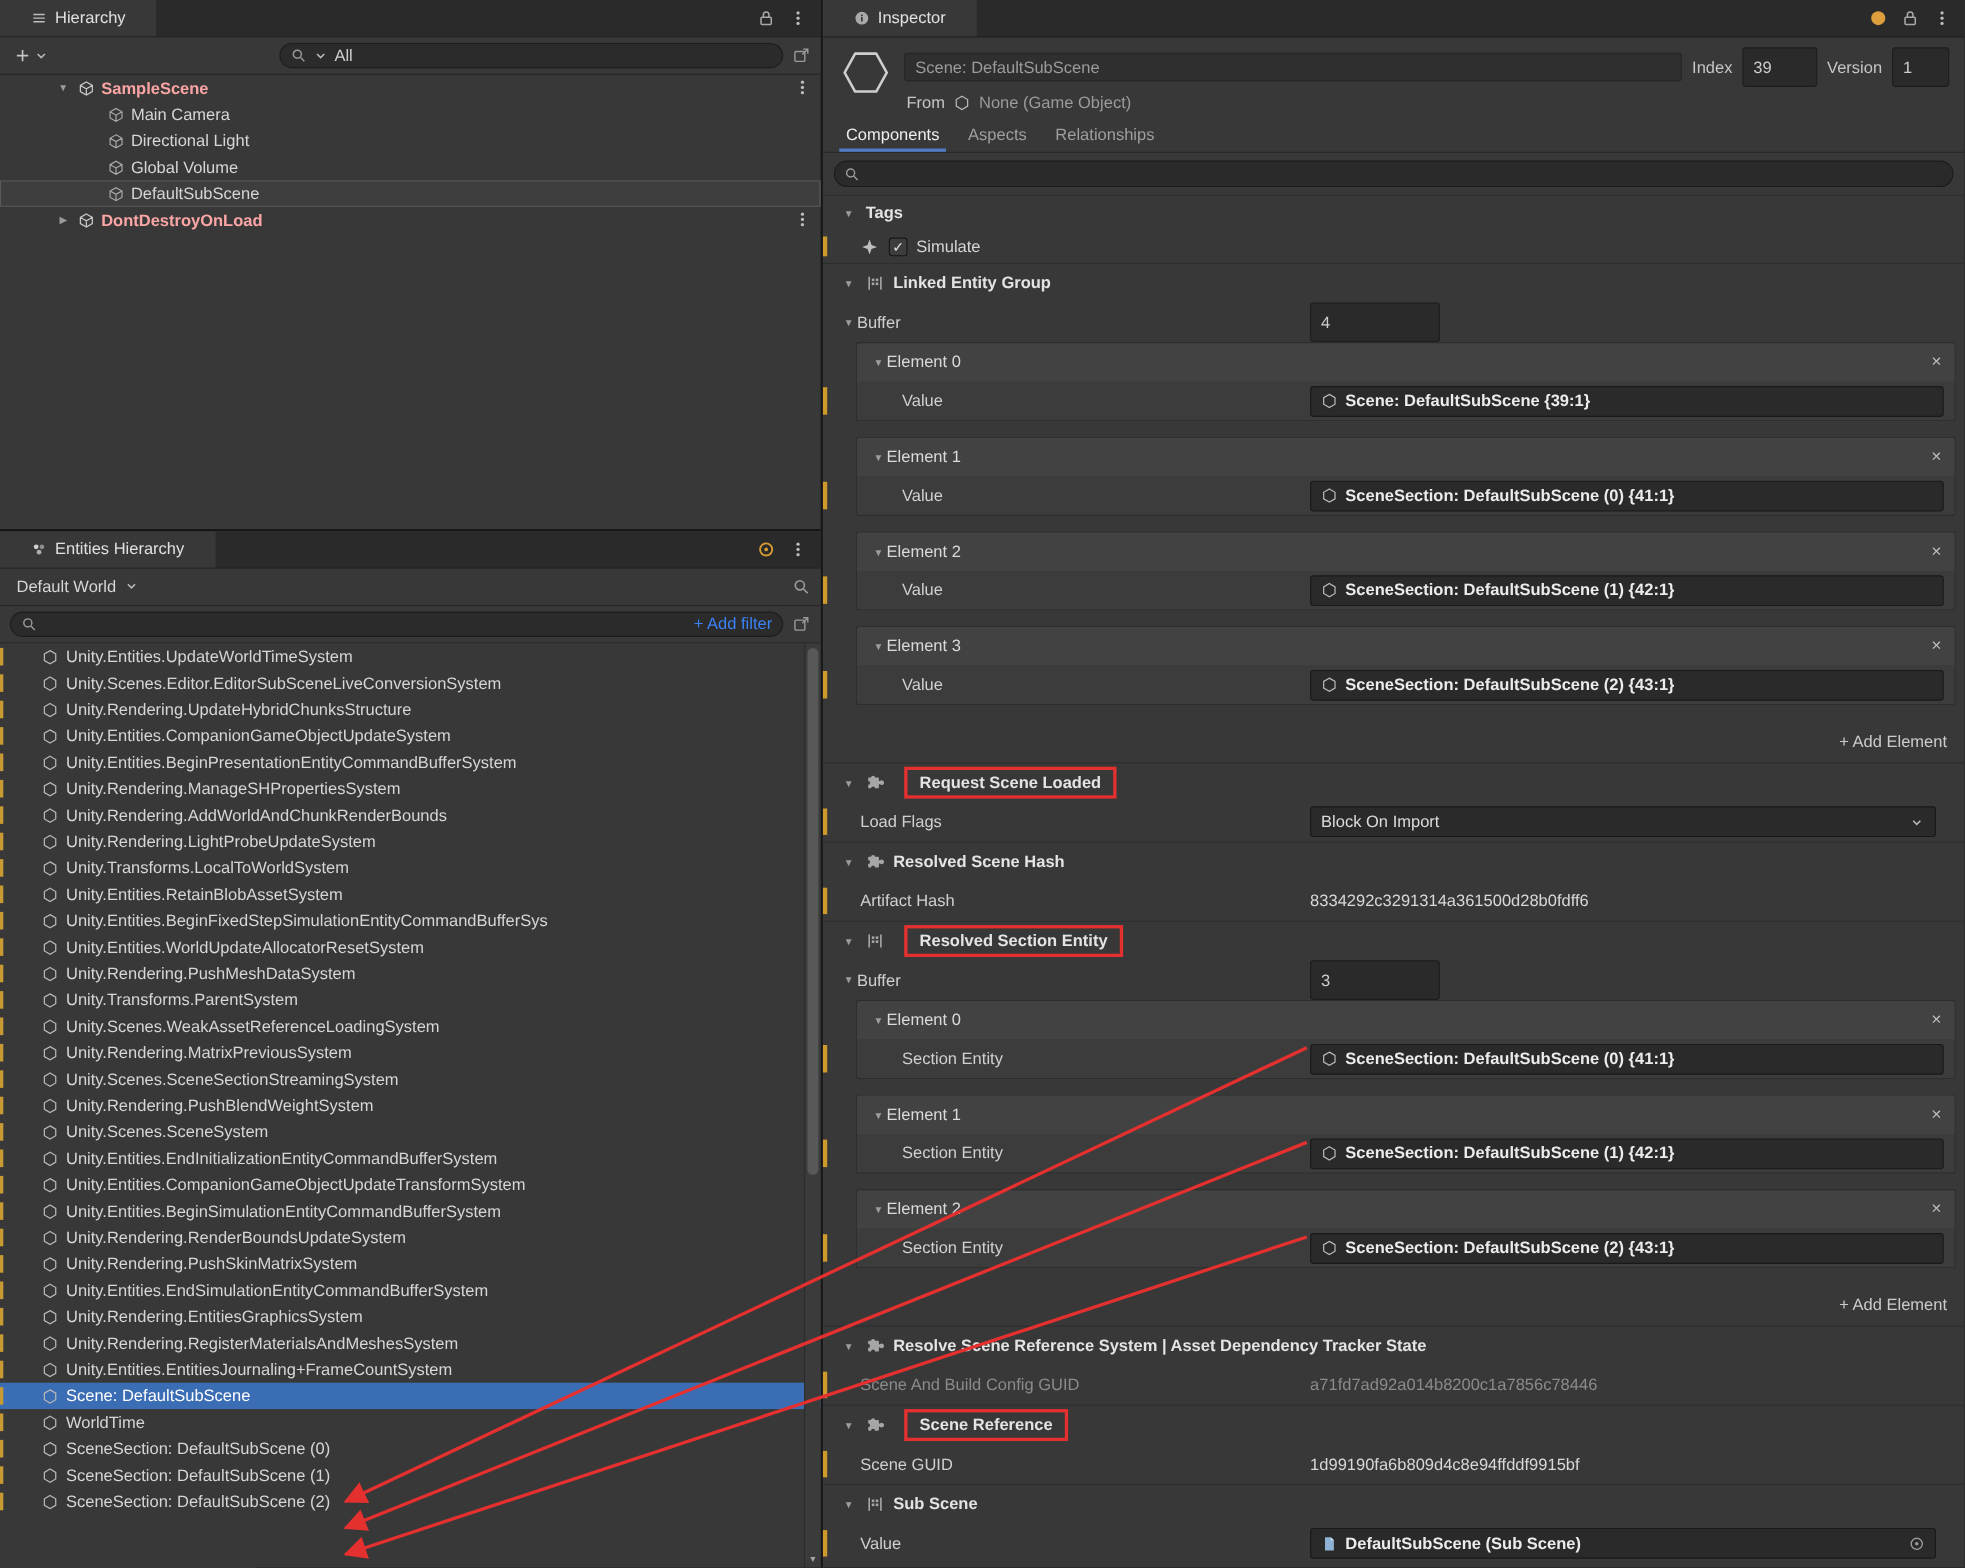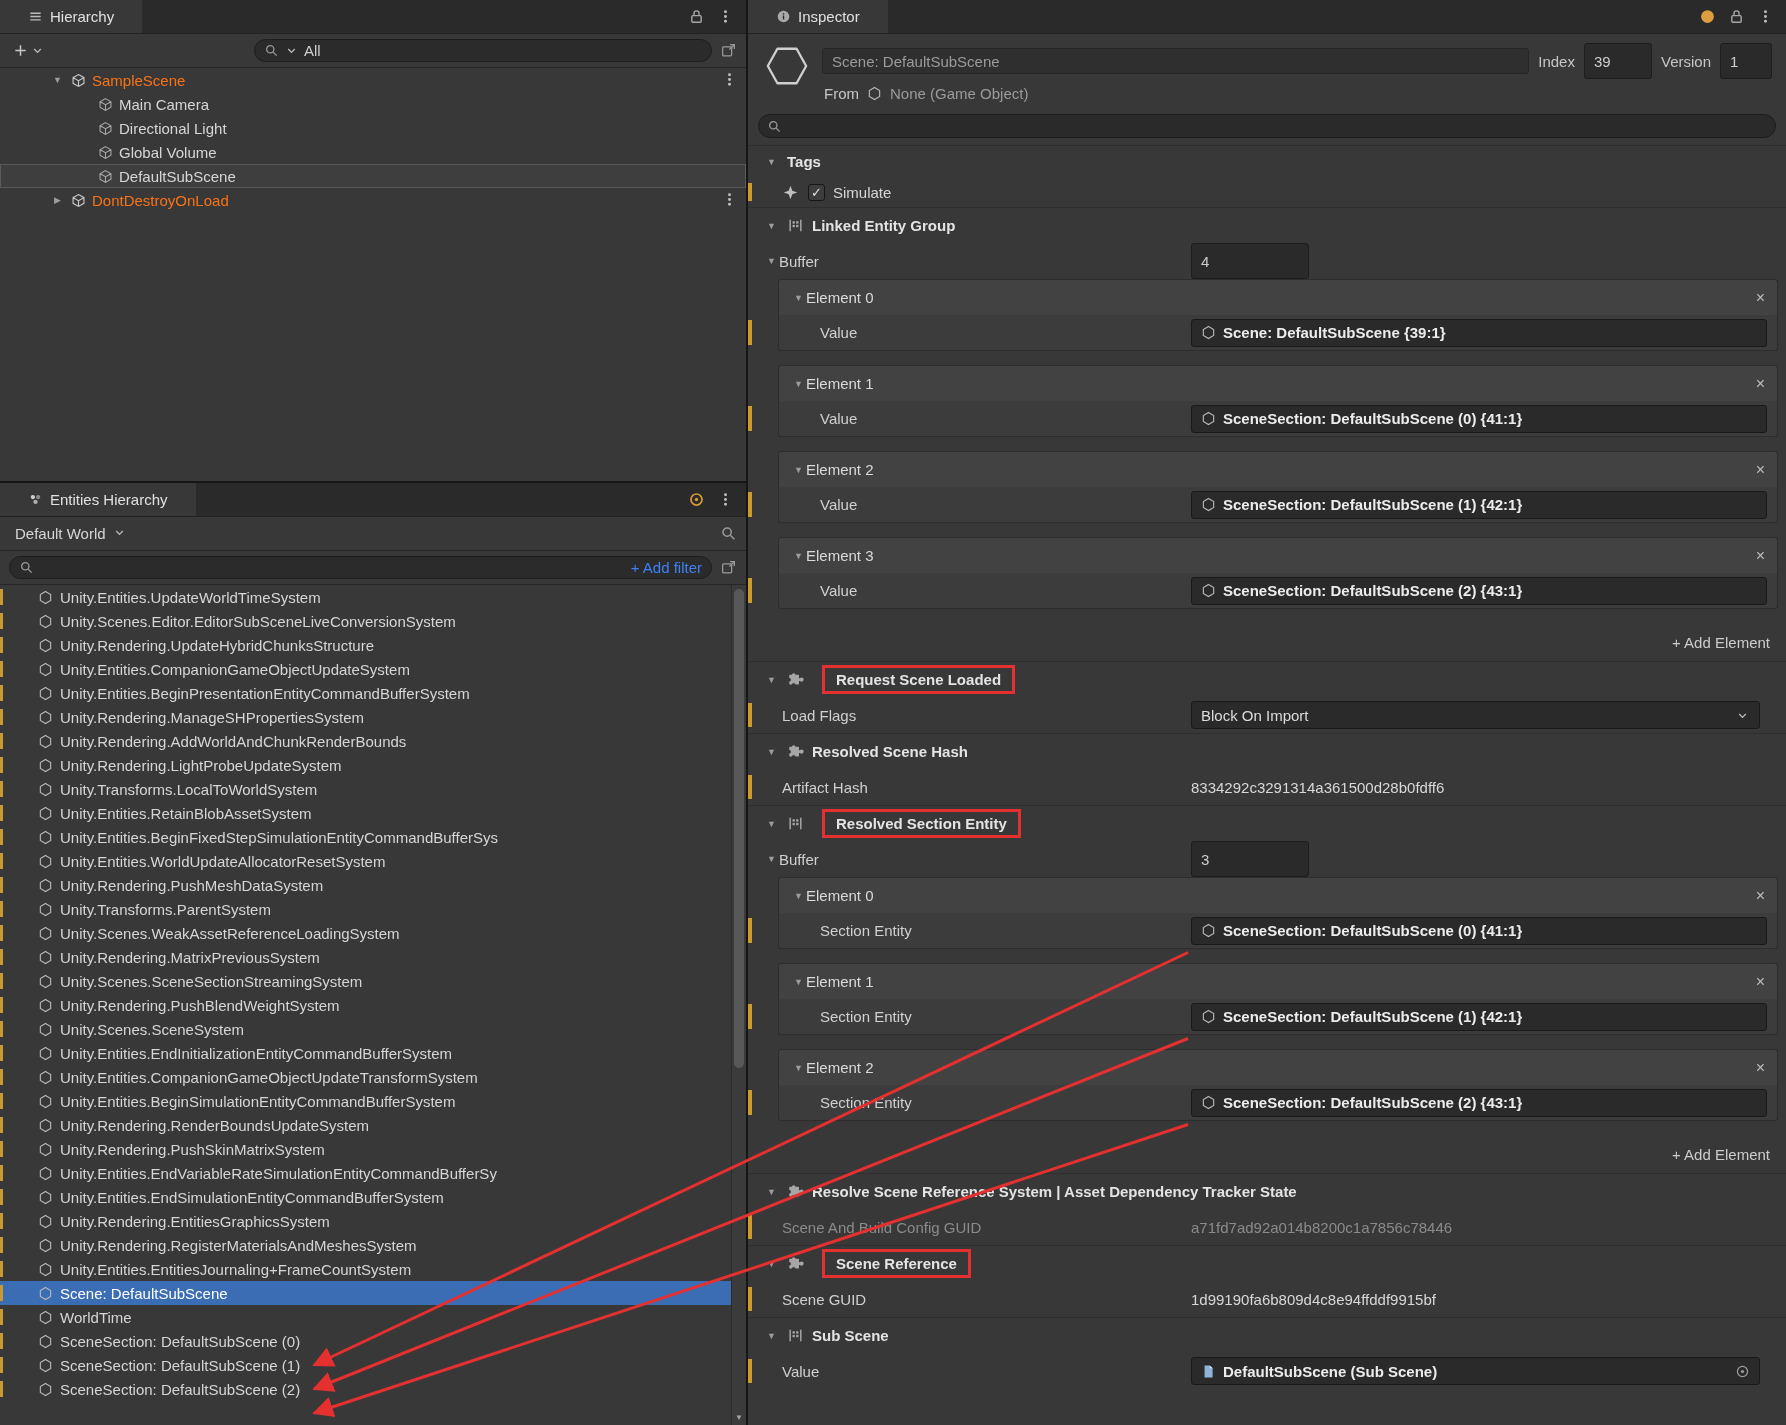--- a/index.html
+++ b/index.html
@@ -30,21 +30,21 @@
 #entity-filter{flex:1}
 #entity-filter .addf{margin-left:auto;color:#3b82f6;white-space:nowrap}
 .worldsel{display:flex;align-items:flex-start;gap:6px;color:#d6d6d6;padding:2px 6px}
 
 .fold{width:15px;flex:none;text-align:center;font-size:9px;color:#9c9c9c}
 
 .tree{flex:1;position:relative}
 .trow{height:24px;display:flex;align-items:center;gap:6px;padding-left:50px;position:relative}
 .trow.child{padding-left:98px}
 .trow .lbl{white-space:nowrap;color:#d6d6d6}
-.trow.scene .lbl{font-weight:normal;color:#f97316}
+.trow.scene .lbl{font-weight:bold;color:#fca5a5}
 .trow.framed{background:#3e3e3e;box-shadow:inset 0 0 0 1px #5a5a5a}
 .trow .kebab-r{position:absolute;right:8px;top:3px}
 
 .entlist{flex:1;position:relative;overflow:hidden;background:#383838}
 .ent-row{height:24px;display:flex;align-items:center;gap:7px;padding-left:38px;position:relative}
 .ent-row .bar{position:absolute;left:0;top:4px;bottom:4px;width:3px;background:#c79a33}
 .ent-row.selected{background:#3a6db4}
 .ent-label{white-space:nowrap;color:#d6d6d6}
 .ent-row.selected .ent-label{color:#fff}
 .vscroll{position:absolute;top:0;right:0;bottom:0;width:15px;background:#3b3b3b;border-left:1px solid #2c2c2c}
@@ -522,29 +522,20 @@
             </span>
     <span class="ent-label">Unity.Rendering.PushSkinMatrixSystem</span>
   </div>
   <div class="ent-row ">
     <span class="bar"></span>
     <span class="icon sm">
               <svg viewBox="0 0 16 16">
                 <path d="M8 1.6 13.5 4.8v6.4L8 14.4 2.5 11.2V4.8Z" fill="none" stroke="#b8b8b8" stroke-width="1.2"></path>
               </svg>
             </span>
-    <span class="ent-label">Unity.Entities.EndVariableRateSimulationEntityCommandBufferSy</span>
-  </div>
-  <div class="ent-row ">
-    <span class="bar"></span>
-    <span class="icon sm">
-              <svg viewBox="0 0 16 16">
-                <path d="M8 1.6 13.5 4.8v6.4L8 14.4 2.5 11.2V4.8Z" fill="none" stroke="#b8b8b8" stroke-width="1.2"></path>
-              </svg>
-            </span>
     <span class="ent-label">Unity.Entities.EndSimulationEntityCommandBufferSystem</span>
   </div>
   <div class="ent-row ">
     <span class="bar"></span>
     <span class="icon sm">
               <svg viewBox="0 0 16 16">
                 <path d="M8 1.6 13.5 4.8v6.4L8 14.4 2.5 11.2V4.8Z" fill="none" stroke="#b8b8b8" stroke-width="1.2"></path>
               </svg>
             </span>
     <span class="ent-label">Unity.Rendering.EntitiesGraphicsSystem</span>
@@ -674,20 +665,25 @@
           <span class="icon sm">
               <svg viewBox="0 0 16 16">
                 <path d="M8 1.6 13.5 4.8v6.4L8 14.4 2.5 11.2V4.8Z" fill="none" stroke="#b8b8b8" stroke-width="1.2"></path>
               </svg>
             </span>
           <span>None (Game Object)</span>
         </div>
       </div>
     </div>
 
+    <div class="itabs" id="itabs">
+        <div class="itab active">Components</div>
+        <div class="itab ">Aspects</div>
+        <div class="itab ">Relationships</div>
+      </div>
     <div class="isearch">
       <div class="isearchpill">
         <span class="icon sm">
             <svg viewBox="0 0 16 16">
               <circle cx="6.7" cy="6.7" r="3.9" fill="none" stroke="#9a9a9a" stroke-width="1.4"></circle>
               <path d="m9.7 9.7 3.8 3.8" stroke="#9a9a9a" stroke-width="1.4"></path>
             </svg>
           </span>
       </div>
     </div>

